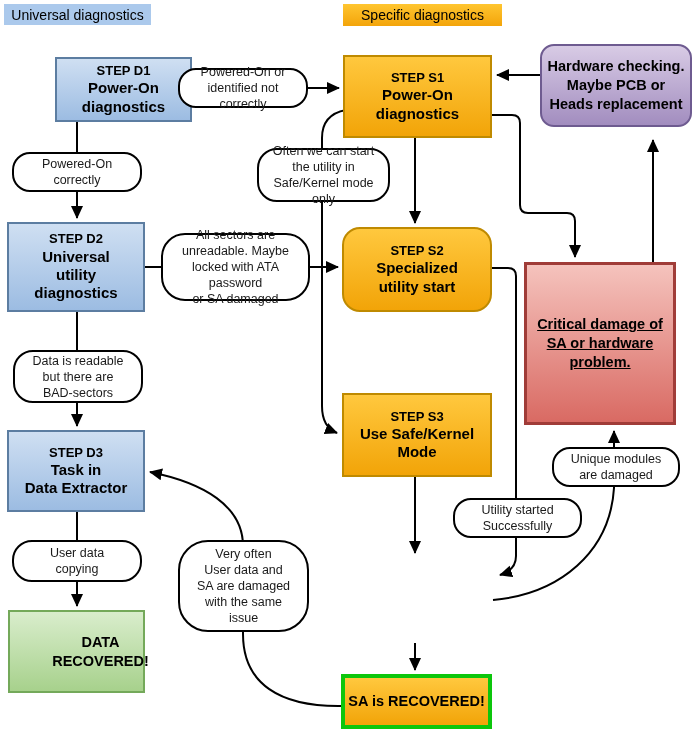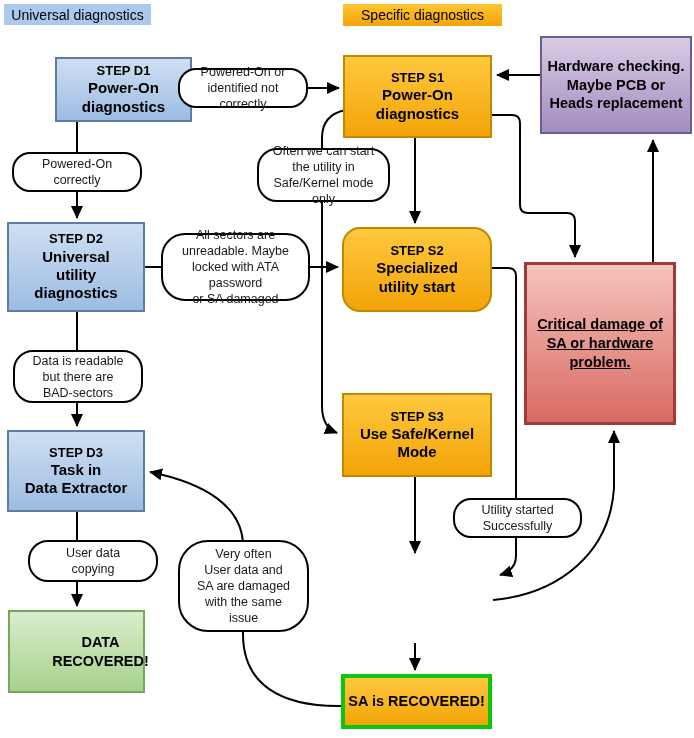--- a/index.html
+++ b/index.html
@@ -112,21 +112,21 @@
     <div class="t">STEP S3</div>
     <div class="l">Use Safe/Kernel
 Mode</div>
   </div>
 
 
   <div class="node sa-node" style="left:341px;top:674px;width:151px;height:55px;">
     <div class="l" style="font-size:14.5px">SA is RECOVERED!</div>
   </div>
 
-  <div class="node purple-node" style="left:540px;top:36px;width:152px;height:98px;">
+  <div class="node purple-node" style="left:540px;top:44px;width:152px;height:83px;border-radius:14px;">
     <div class="m">Hardware checking.
 Maybe PCB or
 Heads replacement</div>
   </div>
 
   <div class="node red-node" style="left:524px;top:262px;width:152px;height:163px;text-decoration:underline;">
     <div class="m">Critical damage of
 SA or hardware
 problem.</div>
   </div>
@@ -153,32 +153,36 @@
 locked with ATA password
 or SA damaged</span>
   </div>
 
   <div class="callout" style="left:13px;top:350px;width:130px;height:53px;border-radius:20px;">
     <span>Data is readable
 but there are
 BAD-sectors</span>
   </div>
 
-  <div class="callout" style="left:28px;top:540px;width:130px;height:42px;border-radius:20px;">
+  <div class="callout" style="left:12px;top:540px;width:130px;height:42px;border-radius:20px;">
     <span>User data
 copying</span>
   </div>
 
   <div class="callout" style="left:178px;top:540px;width:131px;height:92px;border-radius:30px;">
     <span>Very often
 User data and
 SA are damaged
 with the same
 issue</span>
   </div>
 
   <div class="callout" style="left:453px;top:498px;width:129px;height:40px;border-radius:18px;">
     <span>Utility started
 Successfully</span>
   </div>
 
+  <div class="callout" style="left:552px;top:447px;width:128px;height:40px;border-radius:18px;">
+    <span>Unique modules
+are damaged</span>
+  </div>
 
 </div>
 
 </body></html>

